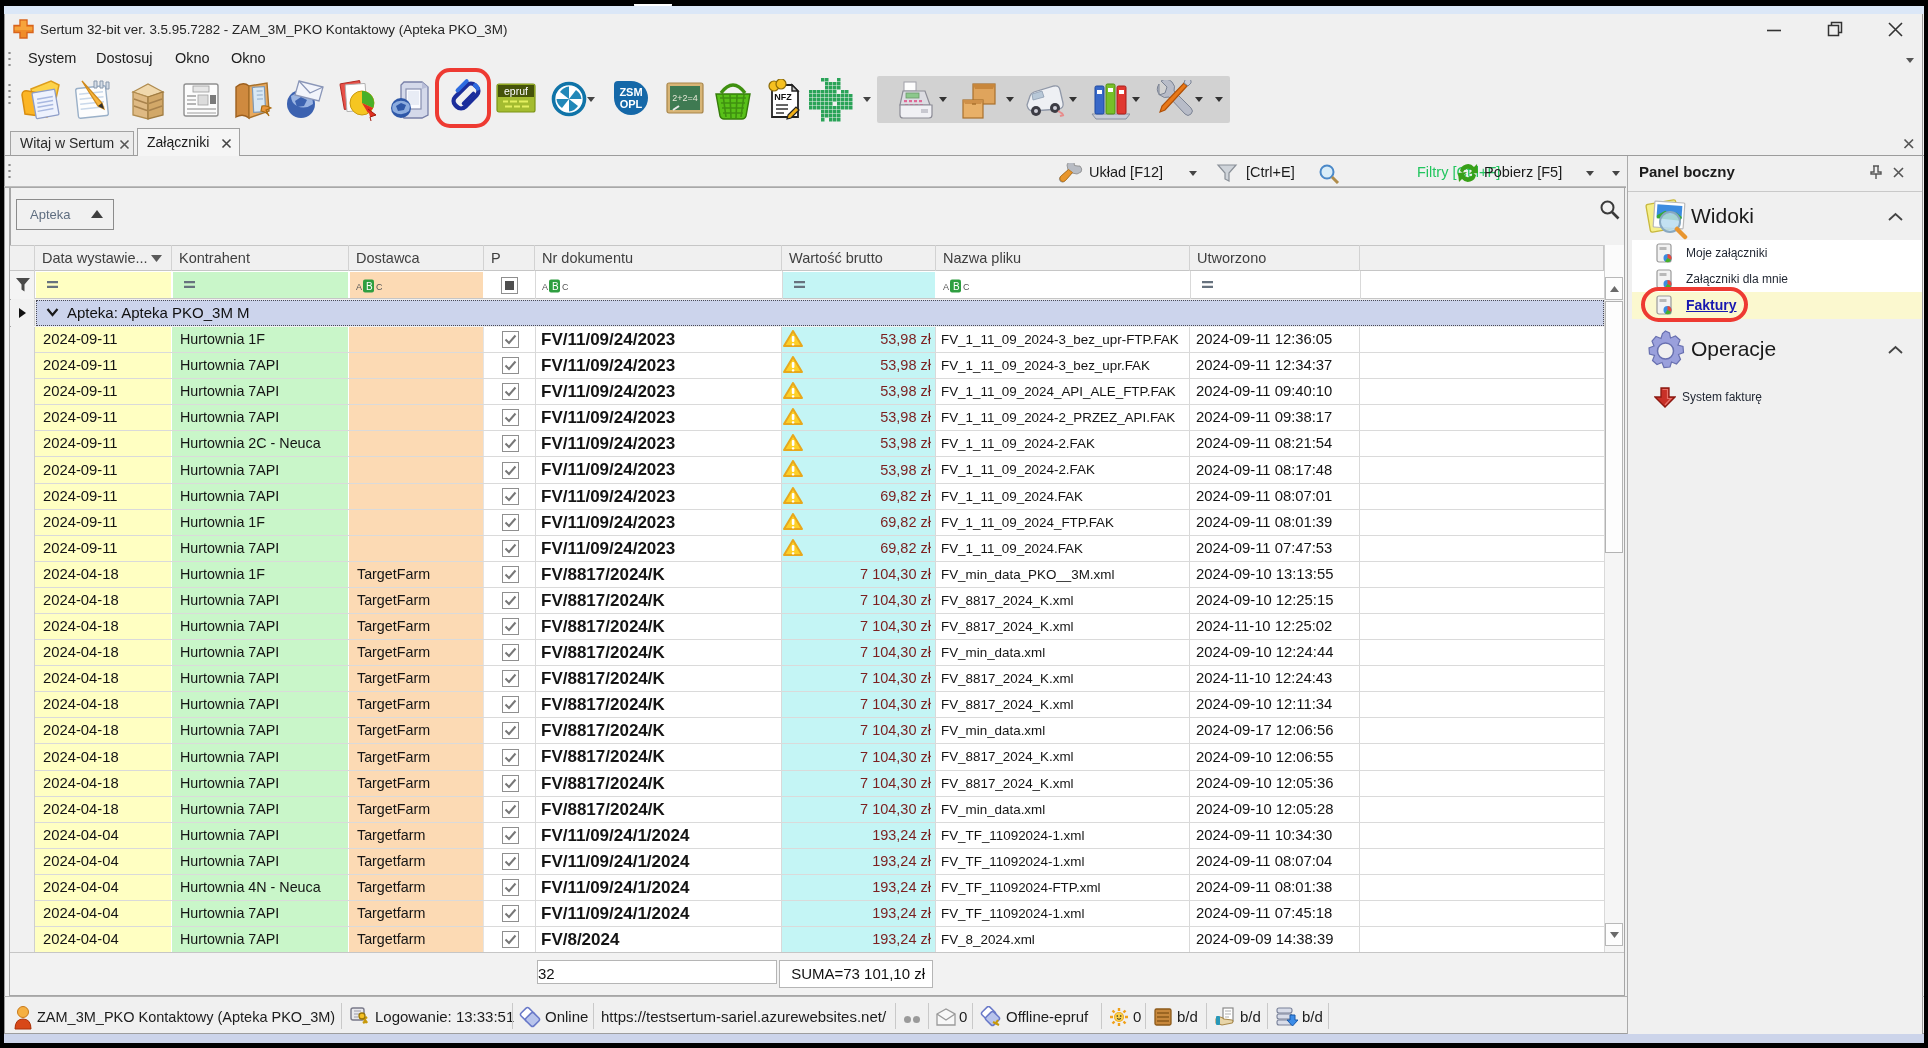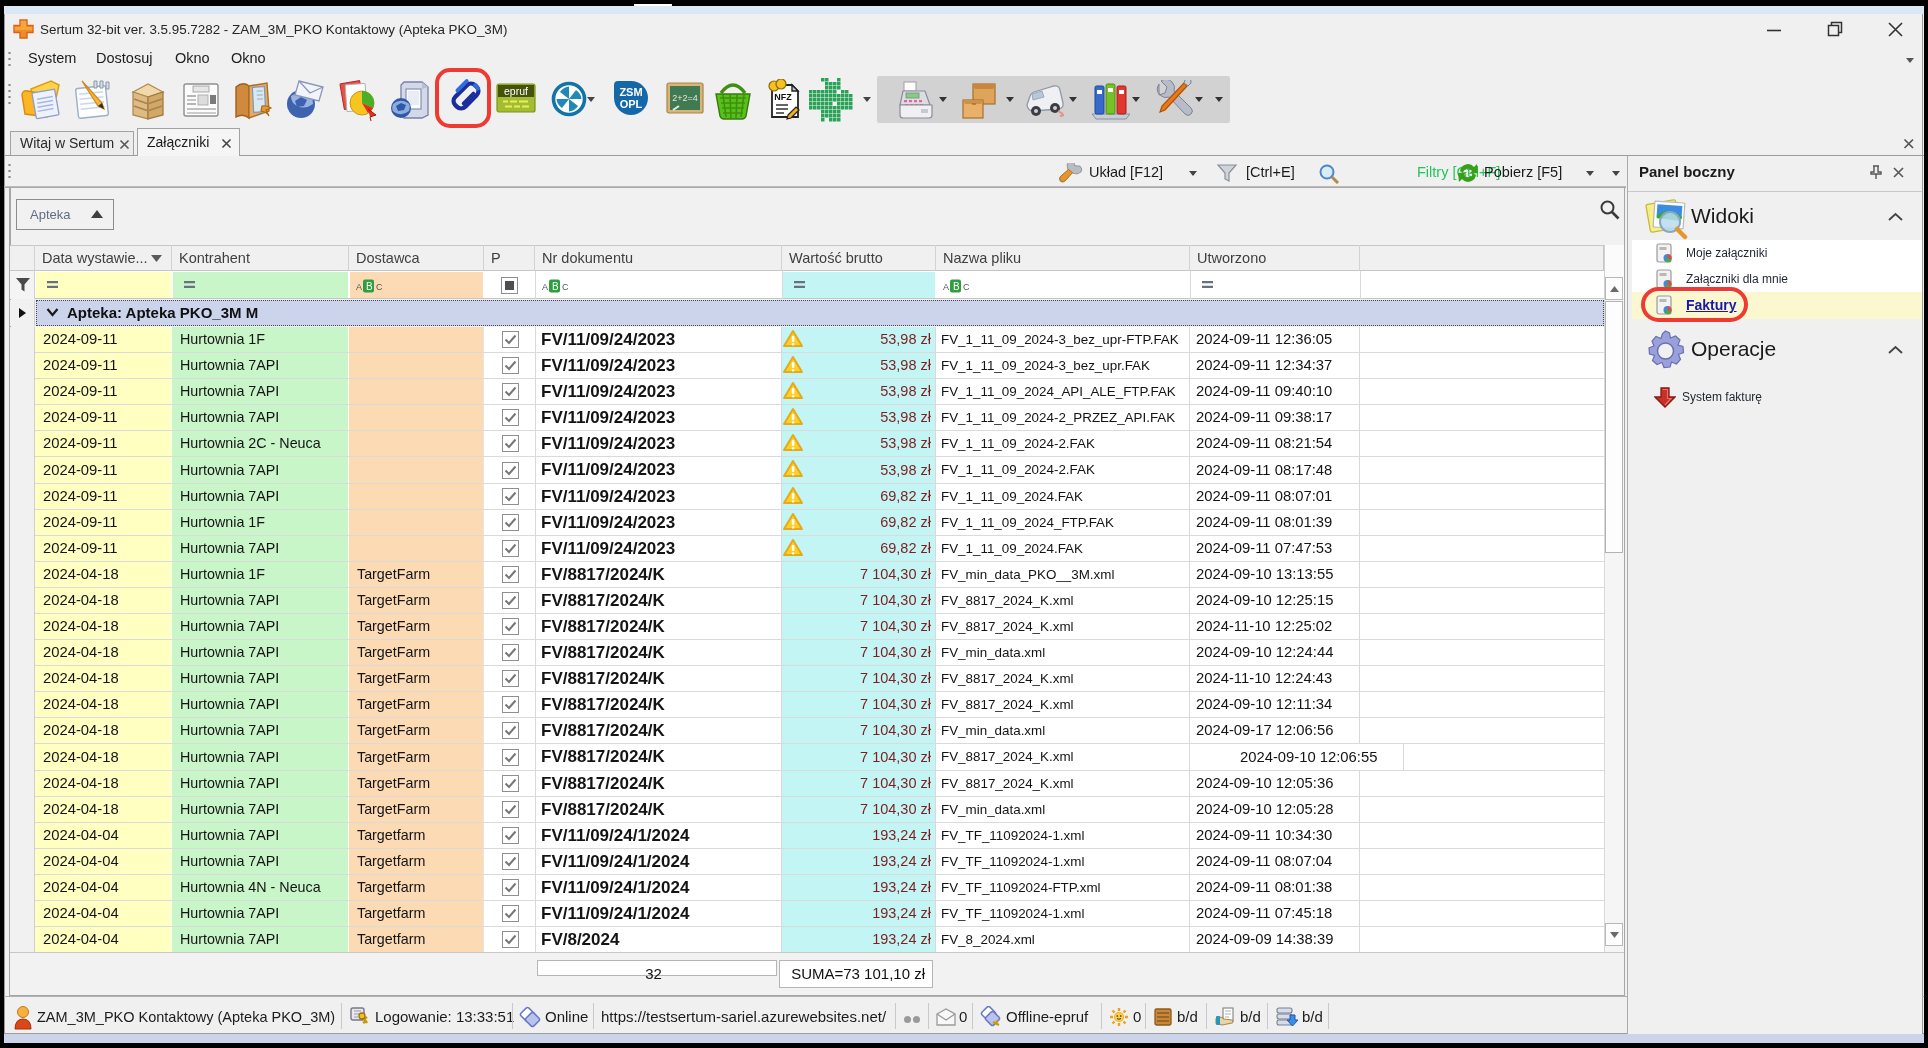--- a/index.html
+++ b/index.html
@@ -426,21 +426,21 @@
     </svg></div>
 <div class="abs" style="left:1360px;top:271px;width:0;height:28px;border-right:1px solid #d9d9d9"></div>
 <div class="abs" style="left:10px;top:300px;width:25px;height:26px;background:#f1f1f1;border-right:1px solid #cfcfcf"></div>
 <svg class="abs" style="left:18px;top:307px" width="9" height="12">
     <path d="M1 1 L8 6 L1 11 Z" fill="#111"></path>
   </svg>
 <div class="abs" style="left:36px;top:300px;width:1568px;height:26px;background:#ccd4ec;border:1px dotted #4a4a55"></div>
 <svg class="abs" style="left:46px;top:306px" width="13" height="12">
     <path d="M1.5 3 L6.5 9 L11.5 3" stroke="#1a1a1a" stroke-width="2.2" fill="none"></path>
   </svg>
-<div class="abs" style="left:67px;top:300px;height:26px;line-height:26px;font-size:15px;font-weight:bold;color:#101010">Apteka: Apteka PKO_3M M</div>
+<div class="abs" style="left:67px;top:300px;height:26px;line-height:26px;font-size:15px;font-weight:normal;color:#101010">Apteka: Apteka PKO_3M M</div>
 <div class="abs row" style="top:327px;height:26px">
     <div class="abs" style="left:0px;width:25px;top:0;height:26px;background:#f1f1f1;border-right:1px solid #cfcfcf"></div>
     <div class="abs cell c-date" style="left:25px;width:137px;height:25px;line-height:25px;background:#ffffc2;border-right:1px solid #fff">2024-09-11</div>
     <div class="abs cell c-k" style="left:162px;width:177px;height:25px;line-height:25px;background:#c9f6c9;border-right:1px solid #fff">Hurtownia 1F</div>
     <div class="abs cell c-k" style="left:339px;width:135px;height:25px;line-height:25px;background:#fcdab4;border-right:1px solid #e4e4e4"></div>
     <svg class="abs" style="left:492px;top:4px" width="17" height="17">
       <rect x="0.5" y="0.5" width="16" height="16" fill="#fff" stroke="#8f8f8f"></rect>
       <path d="M3.5 8.5 L7 12 L13.5 4.5" stroke="#777" stroke-width="2" fill="none"></path>
     </svg>
     <div class="abs" style="left:525px;width:0;top:0;height:26px;border-right:1px solid #d9d9d9"></div>
@@ -716,21 +716,21 @@
     <div class="abs cell c-k" style="left:162px;width:177px;height:26px;line-height:26px;background:#c9f6c9;border-right:1px solid #fff">Hurtownia 7API</div>
     <div class="abs cell c-k" style="left:339px;width:135px;height:26px;line-height:26px;background:#fcdab4;border-right:1px solid #e4e4e4">TargetFarm</div>
     <svg class="abs" style="left:492px;top:5px" width="17" height="17">
       <rect x="0.5" y="0.5" width="16" height="16" fill="#fff" stroke="#8f8f8f"></rect>
       <path d="M3.5 8.5 L7 12 L13.5 4.5" stroke="#777" stroke-width="2" fill="none"></path>
     </svg>
     <div class="abs" style="left:525px;width:0;top:0;height:27px;border-right:1px solid #d9d9d9"></div>
     <div class="abs cell c-nr" style="left:525px;width:247px;height:26px;line-height:26px;border-right:1px solid #d9d9d9;padding-left:6px">FV/8817/2024/K</div>
     <div class="abs cell c-war" style="left:772px;width:154px;height:26px;line-height:26px;background:#c4f5f5;border-right:1px solid #d9d9d9;text-align:right;color:#7c1f1f;padding-right:4px">7 104,30 zł</div>
     <div class="abs cell c-naz" style="left:926px;width:254px;height:26px;line-height:26px;border-right:1px solid #d9d9d9;padding-left:5px">FV_8817_2024_K.xml</div>
-    <div class="abs cell c-date" style="left:1224px;width:170px;height:26px;line-height:26px;border-right:1px solid #d9d9d9;padding-left:6px">2024-09-10 12:06:55</div>
+    <div class="abs cell c-date" style="left:1180px;width:170px;height:26px;line-height:26px;border-right:1px solid #d9d9d9;padding-left:6px">2024-09-10 12:06:55</div>
   </div>
 <div class="abs row" style="top:771px;height:26px">
     <div class="abs" style="left:0px;width:25px;top:0;height:26px;background:#f1f1f1;border-right:1px solid #cfcfcf"></div>
     <div class="abs cell c-date" style="left:25px;width:137px;height:25px;line-height:25px;background:#ffffc2;border-right:1px solid #fff">2024-04-18</div>
     <div class="abs cell c-k" style="left:162px;width:177px;height:25px;line-height:25px;background:#c9f6c9;border-right:1px solid #fff">Hurtownia 7API</div>
     <div class="abs cell c-k" style="left:339px;width:135px;height:25px;line-height:25px;background:#fcdab4;border-right:1px solid #e4e4e4">TargetFarm</div>
     <svg class="abs" style="left:492px;top:4px" width="17" height="17">
       <rect x="0.5" y="0.5" width="16" height="16" fill="#fff" stroke="#8f8f8f"></rect>
       <path d="M3.5 8.5 L7 12 L13.5 4.5" stroke="#777" stroke-width="2" fill="none"></path>
     </svg>
@@ -840,21 +840,21 @@
 <svg class="abs" style="left:1609px;top:285px" width="11" height="8">
     <path d="M5.5 1 L10 7 L1 7 Z" fill="#6a6a6a"></path>
   </svg>
 <div class="abs" style="left:1605px;top:301px;width:18px;height:252px;background:#fdfdfd;border:1px solid #b3b3b3"></div>
 <div class="abs" style="left:1605px;top:923px;width:18px;height:23px;background:#fdfdfd;border:1px solid #b8b8b8"></div>
 <svg class="abs" style="left:1609px;top:931px" width="11" height="8">
     <path d="M1 1 L10 1 L5.5 7 Z" fill="#6a6a6a"></path>
   </svg>
 
 <div class="abs" style="left:10px;top:952px;width:1614px;height:44px;background:#f2f2f2;border-top:1px solid #c6c6c6"></div>
-<div class="abs" style="left:537px;top:960px;width:240px;height:16px;background:#fff;border:1px solid #b5b5b5;font-size:15px;color:#111;line-height:26px;text-align:center;padding-right:7px">32</div>
+<div class="abs" style="left:537px;top:960px;width:240px;height:24px;background:#fff;border:1px solid #b5b5b5;font-size:15px;color:#111;line-height:26px;text-align:left;padding-right:7px">32</div>
 <div class="abs" style="left:779px;top:960px;width:154px;height:28px;background:#fff;border:1px solid #b5b5b5;font-size:15px;color:#111;line-height:26px;text-align:right;padding-right:7px">SUMA=73 101,10 zł</div>
 <div class="abs" style="left:9px;top:995px;width:1616px;height:1px;background:#a6a6a6"></div>
 
 <div class="abs" style="left:4px;top:996px;width:1920px;height:1px;background:#b0b0b0"></div>
 <div class="abs" style="left:4px;top:1033px;width:1920px;height:1px;background:#9e9e9e"></div>
 <svg class="abs" style="left:13px;top:1005px" width="20" height="25" viewBox="0 0 20 25">
     <circle cx="10" cy="7" r="5.5" fill="#f5b042" stroke="#c87818" stroke-width="1"></circle>
     <path d="M2 24 q0-10 8-10 q8 0 8 10 Z" fill="#d84818" stroke="#a83008" stroke-width="1"></path>
   </svg>
 <div class="abs sbtxt" style="left:37px;top:1002px;font-size:14.5px">ZAM_3M_PKO Kontaktowy (Apteka PKO_3M)</div>

